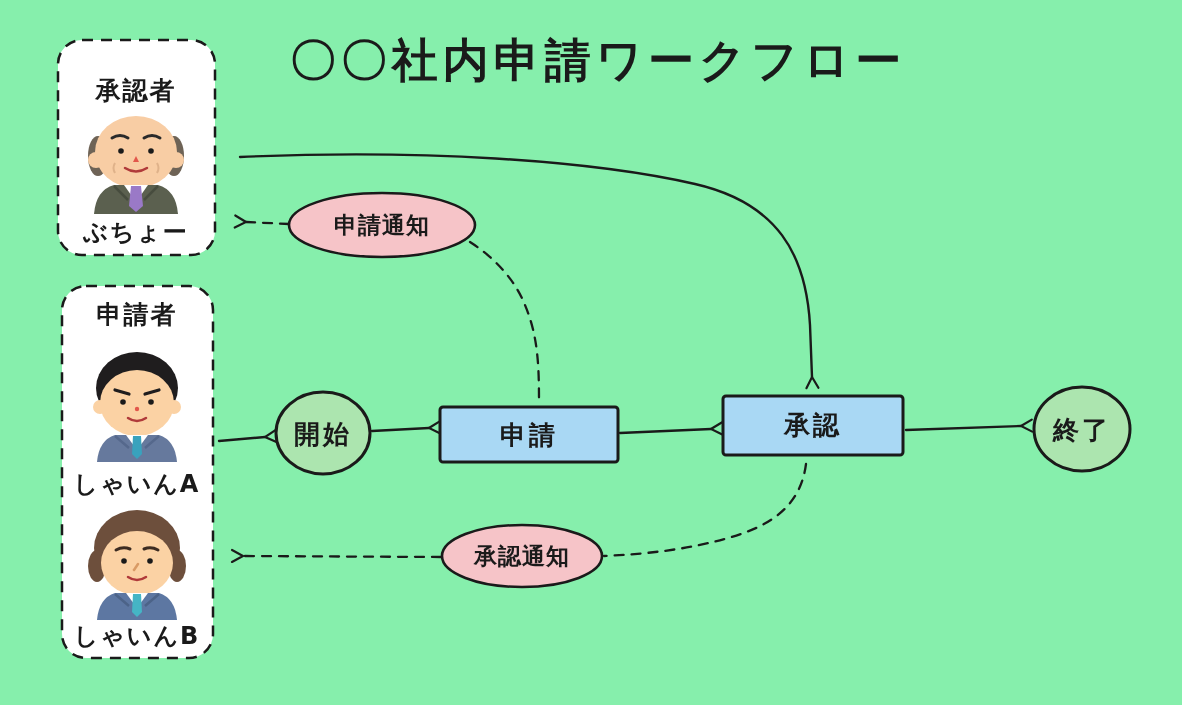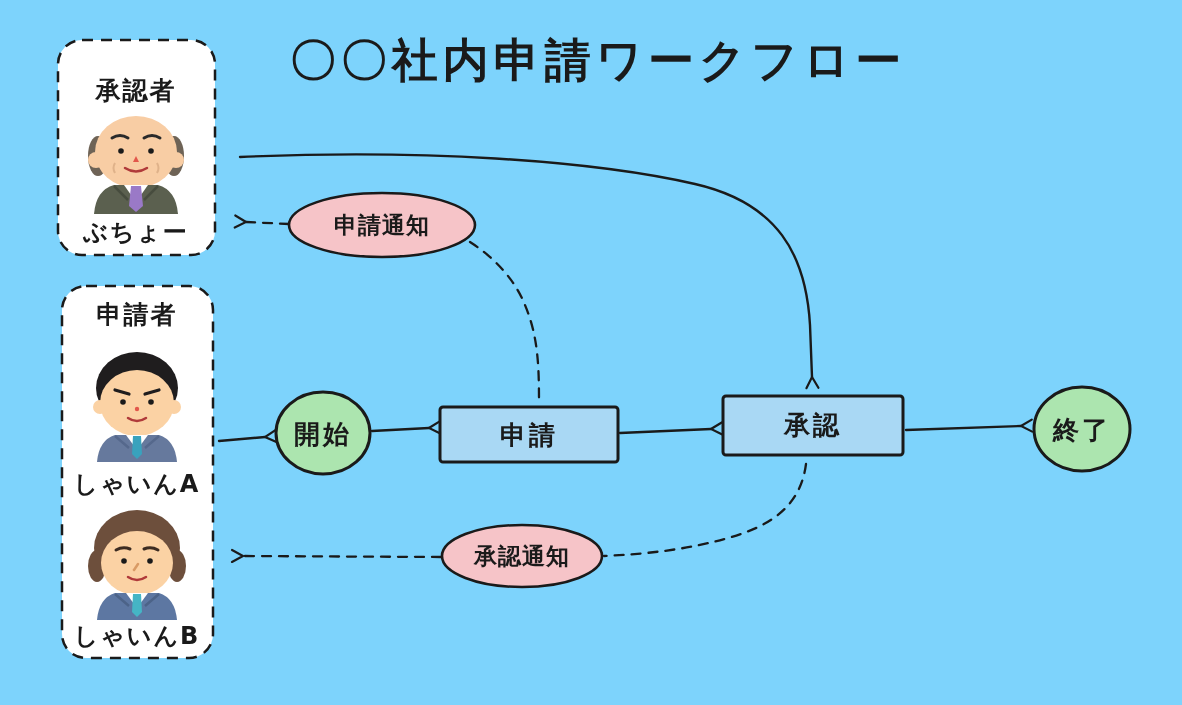--- a/index.html
+++ b/index.html
@@ -1,16 +1,16 @@
 <!DOCTYPE html>
 <html><head>
 <meta charset="utf-8">
 <style>
   html,body{margin:0;padding:0;background:#ffffff;}
-  .stage{width:1182px;height:705px;position:relative;background:#7dd3fc;overflow:hidden;}
+  .stage{width:1182px;height:705px;position:relative;background:#86efac;overflow:hidden;}
   svg{display:block;}
   text{font-family:"DejaVu Sans","Liberation Sans",sans-serif;font-weight:700;fill:#1a1a1a;}
   .title-text{font-size:46px;letter-spacing:5px;}
   .lane-label{font-size:25px;letter-spacing:2px;}
   .person-label{font-size:24px;letter-spacing:2px;}
   .node-label{font-size:26px;letter-spacing:3px;}
   .notice-label{font-size:23px;letter-spacing:1px;}
   .solid-line{fill:none;stroke:#1a1a1a;stroke-width:2.4;stroke-linecap:round;}
   .dashed-line{fill:none;stroke:#1a1a1a;stroke-width:2.3;stroke-linecap:round;stroke-dasharray:9 8;}
   .lane-box{fill:#ffffff;stroke:#1a1a1a;stroke-width:2.5;stroke-dasharray:11 8;}

